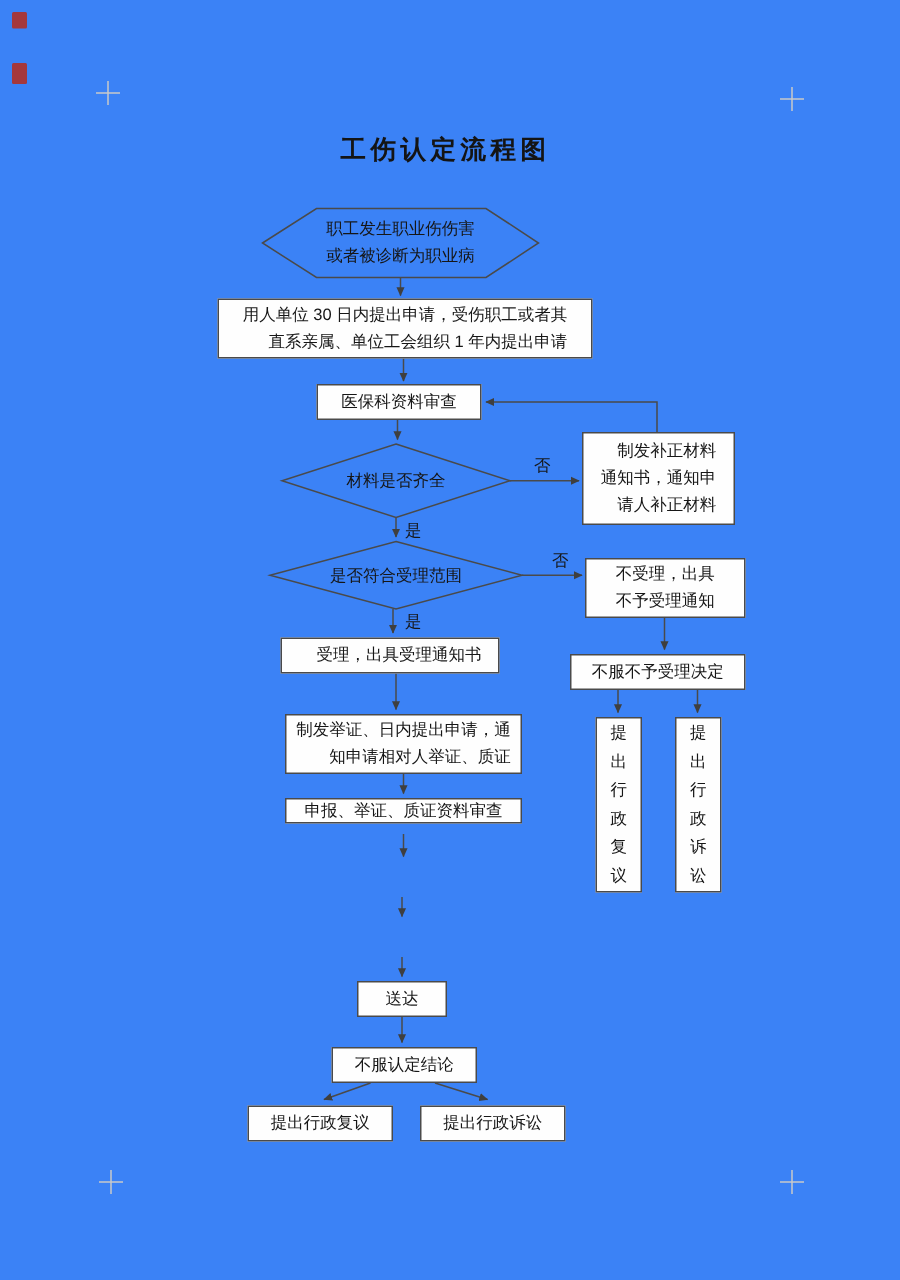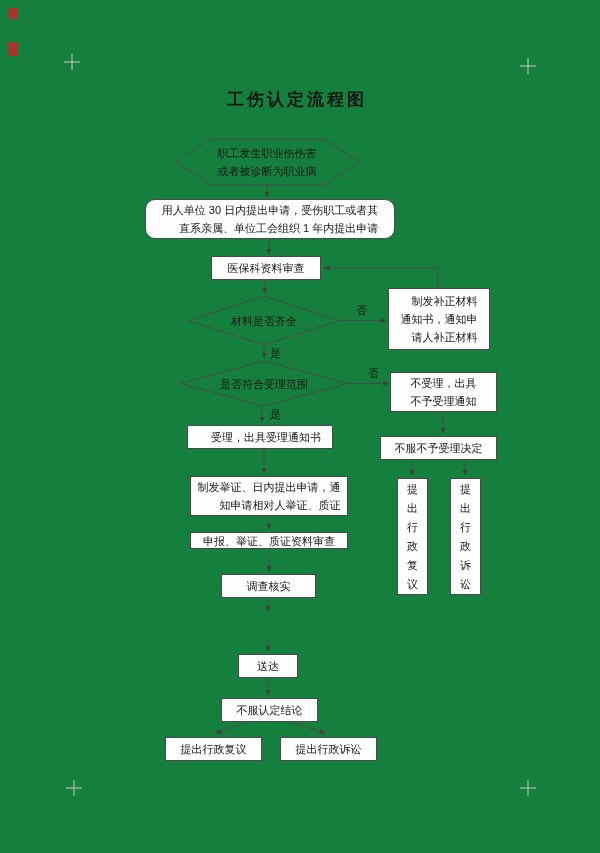--- a/index.html
+++ b/index.html
@@ -3,21 +3,21 @@
 <meta charset="utf-8">
 <style>
   * { margin: 0; padding: 0; box-sizing: border-box; }
   html, body { background: #ffffff; }
   body { font-family: "Liberation Sans", "DejaVu Sans", sans-serif; color: #111; }
   .page {
     position: relative;
     width: 600px;
     height: 853px;
     margin: 0 auto;
-    background: #15803d;
+    background: #3b82f6;
     overflow: hidden;
   }
   .svg-layer {
     position: absolute;
     left: 0; top: 0;
     width: 600px; height: 853px;
   }
   .flow-title {
     position: absolute;
     left: 147px; top: 88px; width: 300px;
@@ -111,21 +111,21 @@
   </svg>
 
   <div class="red-seal" style="left:8px; top:8px; width:10px; height:11px;"></div>
   <div class="red-seal" style="left:8px; top:42px; width:10px; height:14px;"></div>
 
   <div class="flow-title">工伤认定流程图</div>
 
   <div class="node shape-text" style="left:187px; top:141px; width:160px; height:42px;">职工发生职业伤伤害
 或者被诊断为职业病</div>
 
-  <div class="node rect-node" style="left:145px; top:199px; width:250px; height:40px;border-radius:10px;">用人单位 30 日内提出申请，受伤职工或者其
+  <div class="node rect-node" style="left:145px; top:199px; width:250px; height:40px;">用人单位 30 日内提出申请，受伤职工或者其
 直系亲属、单位工会组织 1 年内提出申请</div>
 
   <div class="node rect-node" style="left:211px; top:256px; width:110px; height:24px;">医保科资料审查</div>
 
   <div class="node shape-text" style="left:202px; top:309px; width:124px; height:23px;">材料是否齐全</div>
 
   <div class="node rect-node" style="left:388px; top:288px; width:102px; height:62px;">制发补正材料
 通知书，通知申
 请人补正材料</div>
 
@@ -149,21 +149,20 @@
 诉
 讼</div>
 
   <div class="node rect-node" style="left:187px; top:425px; width:146px; height:24px;padding-left:12px;">受理，出具受理通知书</div>
 
   <div class="node rect-node" style="left:190px; top:476px; width:158px; height:40px;">制发举证、日内提出申请，通
 知申请相对人举证、质证</div>
 
   <div class="node rect-node" style="left:190px; top:532px; width:158px; height:17px;">申报、举证、质证资料审查</div>
 
-  <div class="node rect-node" style="left:221px; top:574px; width:95px; height:24px;">调查核实</div>
 
 
   <div class="node rect-node" style="left:238px; top:654px; width:60px; height:24px;">送达</div>
 
   <div class="node rect-node" style="left:221px; top:698px; width:97px; height:24px;">不服认定结论</div>
 
   <div class="node rect-node" style="left:165px; top:737px; width:97px; height:24px;">提出行政复议</div>
   <div class="node rect-node" style="left:280px; top:737px; width:97px; height:24px;">提出行政诉讼</div>
 
   <span class="edge-label" style="left:356px; top:303px;">否</span>

